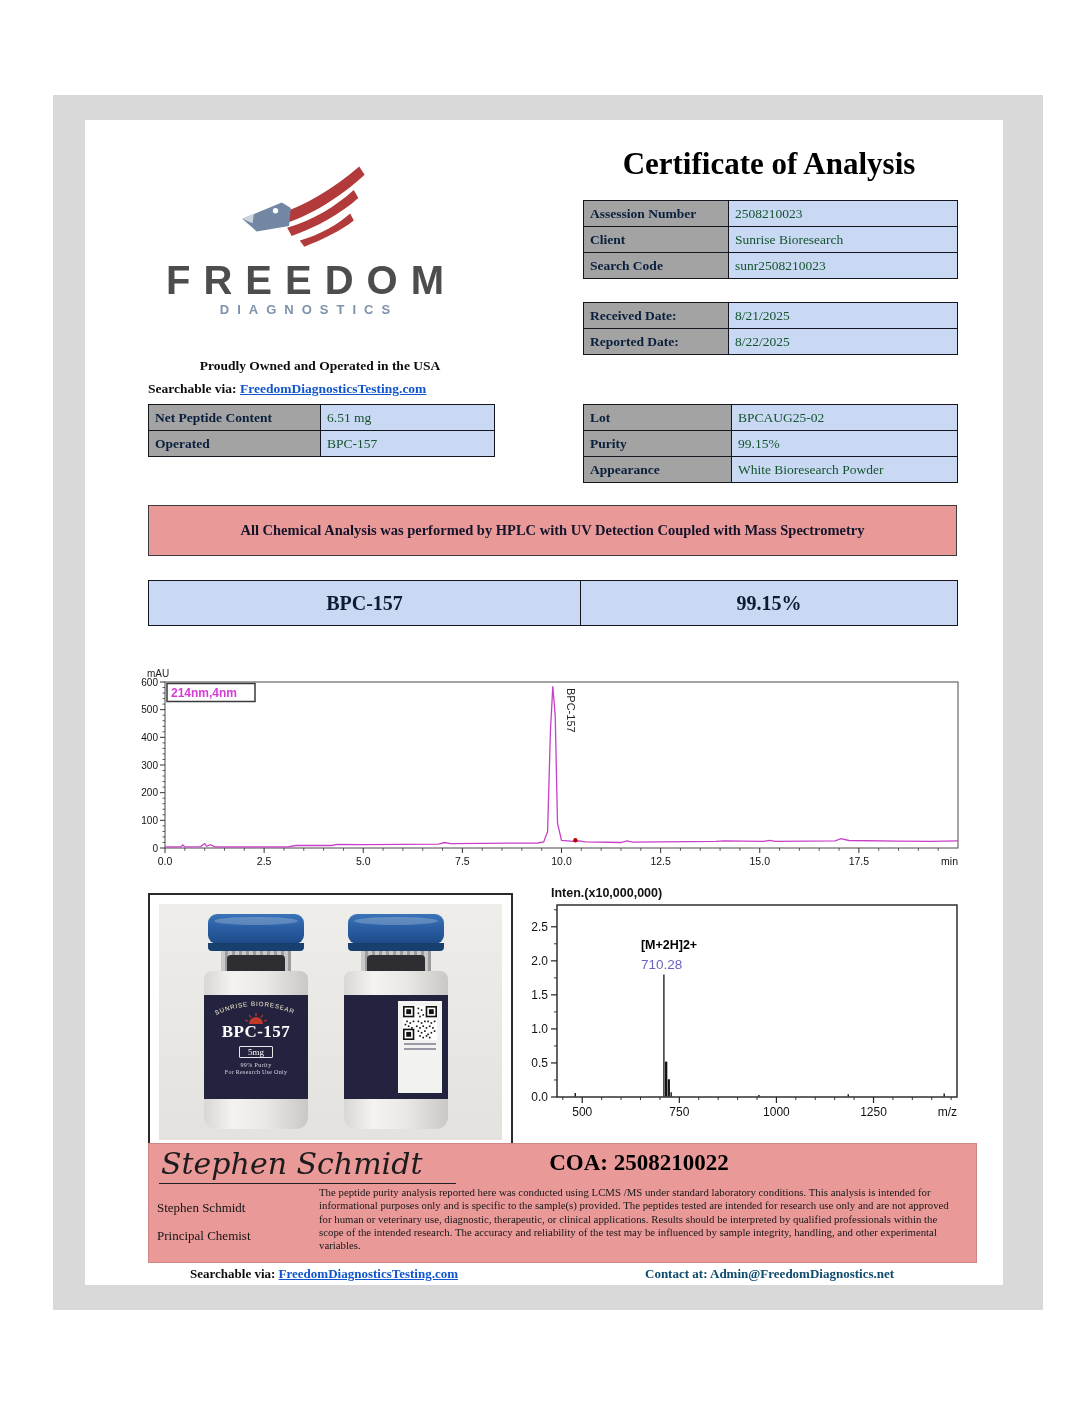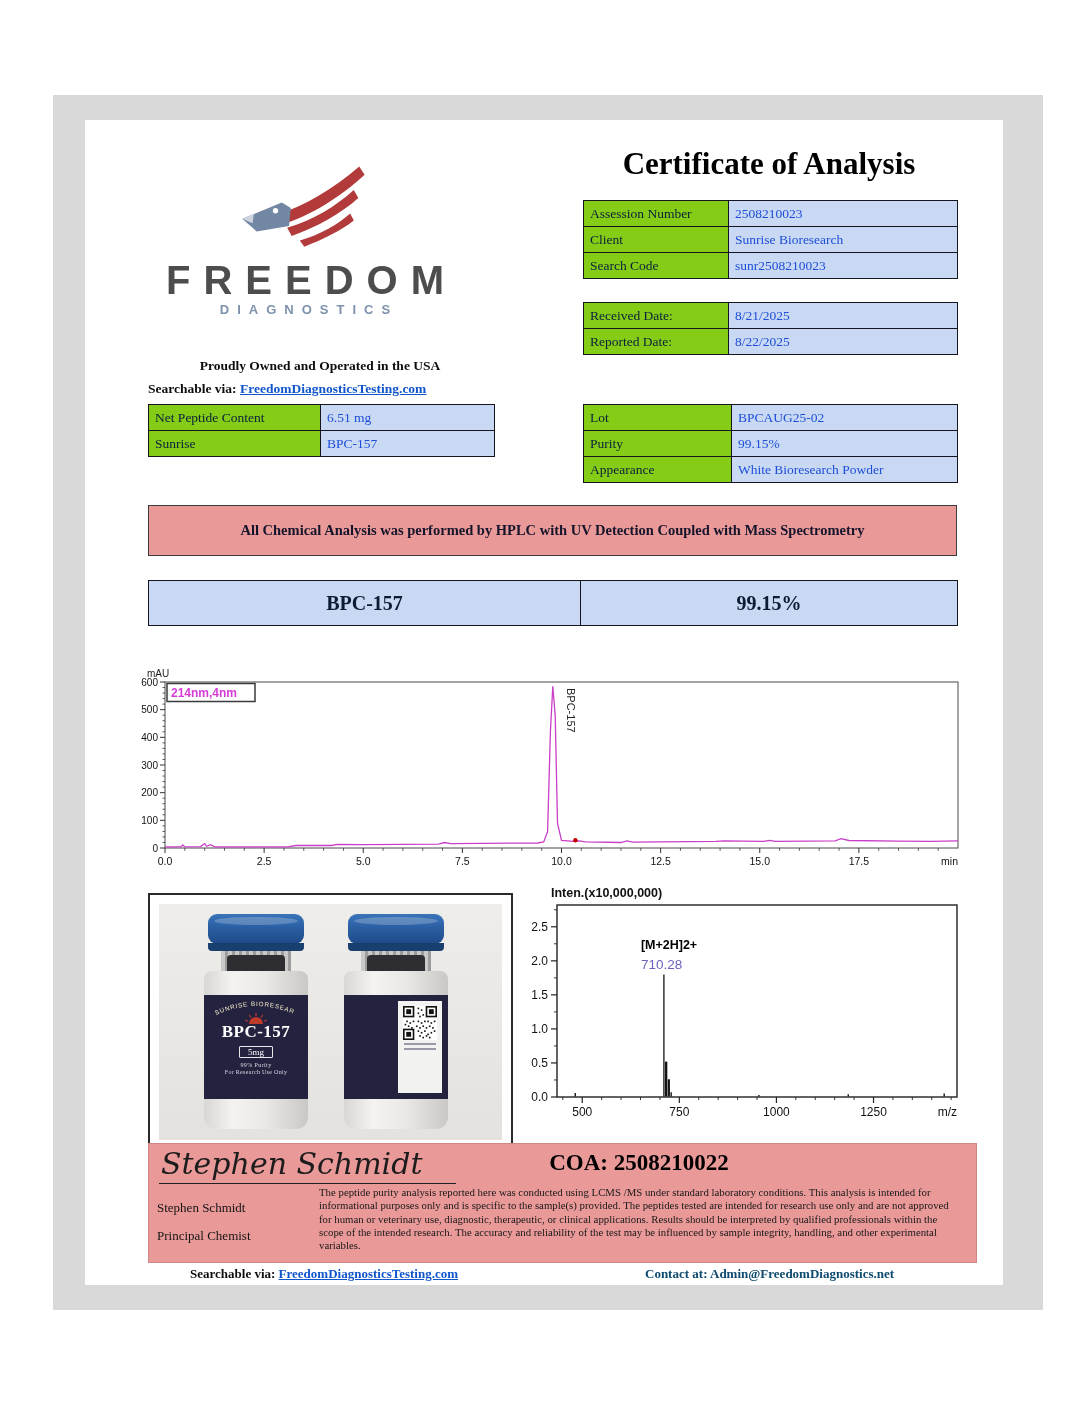--- a/index.html
+++ b/index.html
@@ -17,22 +17,22 @@
   .brand-sub{left:55px;top:182px;width:330px;text-align:center;font-family:"Liberation Sans",sans-serif;
          font-weight:bold;font-size:13px;letter-spacing:8px;color:#7e92ac;text-indent:8px;}
   .tagline{left:55px;top:238px;width:360px;text-align:center;font-weight:bold;font-size:13.5px;color:#0d0d0d;}
   .searchable{left:63px;top:261px;font-weight:bold;font-size:13.5px;color:#0d0d0d;}
   .link{color:#1155cc;text-decoration:underline;cursor:pointer;font-weight:bold;}
 
   .title{left:493px;top:26px;width:382px;text-align:center;font-weight:bold;font-size:31px;color:#000;}
 
   table.kv{border-collapse:collapse;position:absolute;table-layout:fixed;}
   table.kv td{border:1.6px solid #15151f;font-size:13.5px;padding:2px 6px;height:21px;overflow:hidden;white-space:nowrap;}
-  table.kv td.k{background:#84cc16;font-weight:normal;color:#0a1f3c;}
-  table.kv td.v{background:#c9d9f3;color:#1d4ed8;}
+  table.kv td.k{background:#a3a3a3;font-weight:bold;color:#0a1f3c;}
+  table.kv td.v{background:#c9d9f3;color:#14532d;}
   .t-info{left:498px;top:80px;width:375px;}
   .t-dates{left:498px;top:182px;width:375px;}
   .t-product{left:63px;top:284px;width:347px;}
   .t-lot{left:498px;top:284px;width:375px;}
 
   .banner{left:63px;top:385px;width:807px;height:49px;background:#ea9999;border:1.6px solid #3c3c3c;
           display:flex;align-items:center;justify-content:center;font-weight:bold;font-size:14.5px;color:#14142a;}
 
   table.mass{border-collapse:collapse;position:absolute;left:63px;top:460px;width:810px;table-layout:fixed;}
   table.mass td{border:1.8px solid #15151f;text-align:center;}
@@ -146,21 +146,21 @@
       <colgroup>
           <col style="width:172px">
           <col>
         </colgroup>
       <tbody>
       <tr>
             <td class="k">Net Peptide Content</td>
             <td class="v">6.51 mg</td>
           </tr>
       <tr>
-            <td class="k">Sunrise</td>
+            <td class="k">Operated</td>
             <td class="v">BPC-157</td>
           </tr>
     </tbody>
       </table>
 
     <table class="kv t-lot">
       <colgroup>
           <col style="width:148px">
           <col>
         </colgroup>

